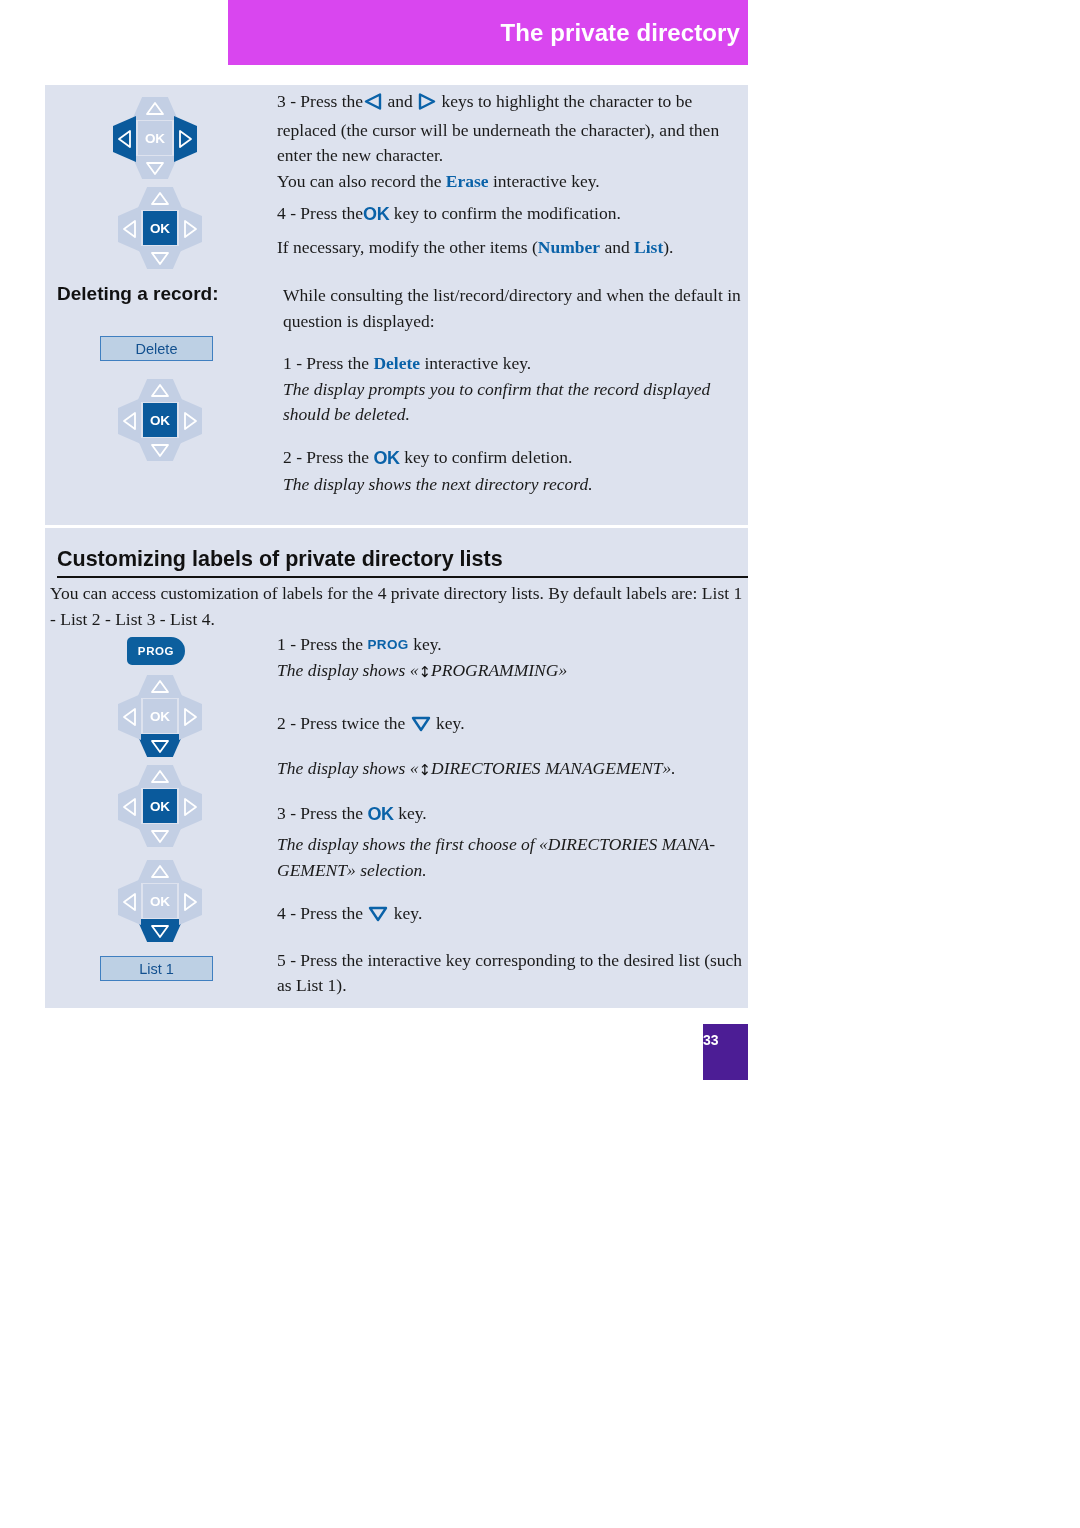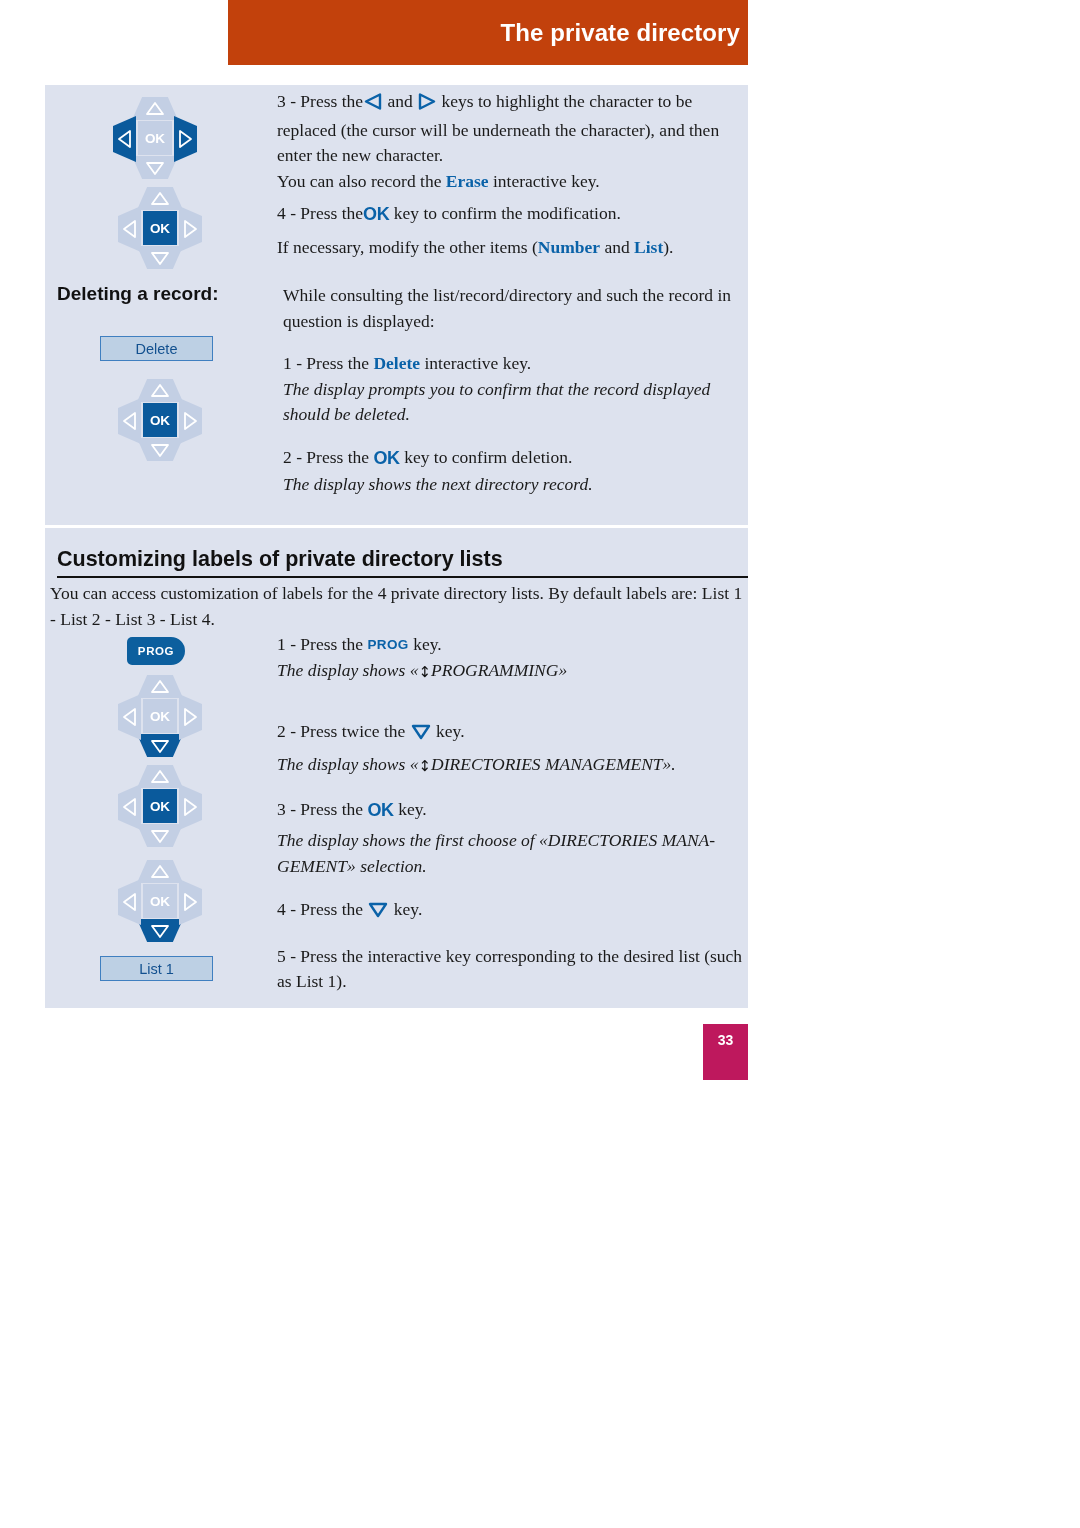--- a/index.html
+++ b/index.html
@@ -15,21 +15,21 @@
     overflow: hidden;
   }
 
   
   .header-bar {
     position: absolute;
     left: 228px;
     top: 0;
     width: 520px;
     height: 65px;
-    background: #c2410c;
+    background: #d946ef;
     display: flex;
     align-items: center;
     justify-content: flex-end;
     box-sizing: border-box;
     padding-right: 8px;
   }
   .header-title {
     font-family: "Liberation Sans", sans-serif;
     font-weight: bold;
     font-size: 24px;
@@ -195,24 +195,24 @@
     letter-spacing: 0.6px;
   }
 
   
   .pagenum {
     position: absolute;
     left: 703px;
     top: 1024px;
     width: 45px;
     height: 56px;
-    background: #be185d;
+    background: #4c1d95;
     display: flex;
     align-items: flex-start;
-    justify-content: center;
+    justify-content: flex-start;
     padding-top: 8px;
     box-sizing: border-box;
     font-family: "Liberation Sans", sans-serif;
     font-weight: bold;
     font-size: 14px;
     color: #ffffff;
   }
 </style>
 </head>
 <body>
@@ -320,21 +320,21 @@
     <svg class="np-glyph" style="left:0px; top:19px;" width="24" height="46">
       <polygon points="6,23 17,15 17,31" fill="none" stroke="#ffffff" stroke-width="1.8" stroke-linejoin="round"></polygon>
     </svg>
     <svg class="np-glyph" style="left:61px; top:19px;" width="24" height="46">
       <polygon points="17,23 6,15 6,31" fill="none" stroke="#ffffff" stroke-width="1.8" stroke-linejoin="round"></polygon>
     </svg>
   </div>
 </div>
 
 <div style="position:absolute; left:283px; top:283px; width:465px;">
-  <p class="para">While consulting the list/record/directory and such the record in question is displayed:</p>
+  <p class="para">While consulting the list/record/directory and when the default in question is displayed:</p>
   <p class="para" style="margin-top:17px;">
     <span>1 - Press the</span>
     <span class="b-blue">Delete</span>
     <span>interactive key.</span>
   </p>
   <p class="para it" style="margin-top:0;">The display prompts you to confirm that the record displayed should be deleted.</p>
   <p class="para" style="margin-top:17px;">
     <span>2 - Press the</span>
     <span class="k-ok">OK</span>
     <span>key to confirm deletion.</span>
@@ -433,28 +433,28 @@
 <div style="position:absolute; left:277px; top:632px; width:472px;">
   <p class="para">
     <span>1 - Press the</span>
     <span class="k-prog">PROG</span>
     <span>key.</span>
   </p>
   <p class="para it" style="margin-top:0;">
     <span>The display shows «</span><span class="updown">↕</span><span>PROGRAMMING»</span>
   </p>
 
-  <p class="para" style="margin-top:34px;">
+  <p class="para" style="margin-top:26px;">
     <span>2 - Press twice the</span>
     <span class="k-tri"><svg width="22" height="17">
           <polygon points="3,3 19,3 11,15" fill="none" stroke="#0a62a8" stroke-width="2.4" stroke-linejoin="round"></polygon>
         </svg></span>
     <span>key.</span>
   </p>
-  <p class="para it" style="margin-top:4px;">
+  <p class="para it" style="margin-top:16px;">
     <span>The display shows «</span><span class="updown">↕</span><span>DIRECTORIES MANAGEMENT».</span>
   </p>
 
   <p class="para" style="margin-top:18px;">
     <span>3 - Press the</span>
     <span class="k-ok">OK</span>
     <span>key.</span>
   </p>
   <p class="para it" style="margin-top:4px;">The display shows the first choose of «DIRECTORIES MANA-GEMENT» selection.</p>
 

